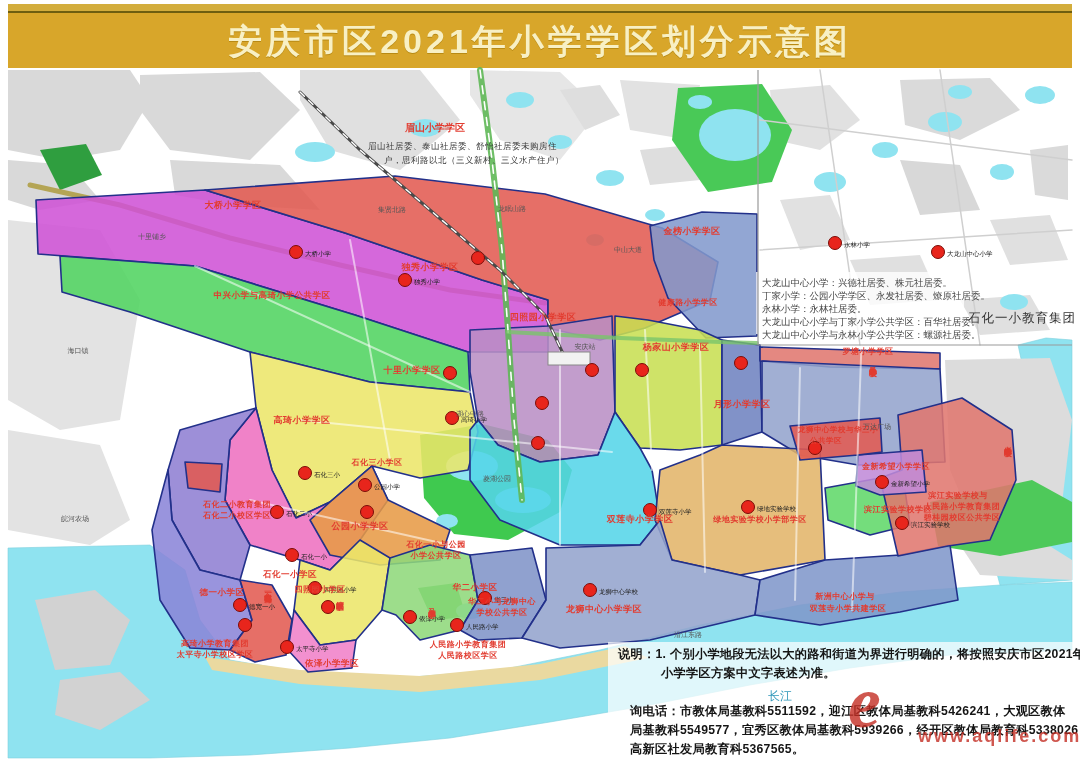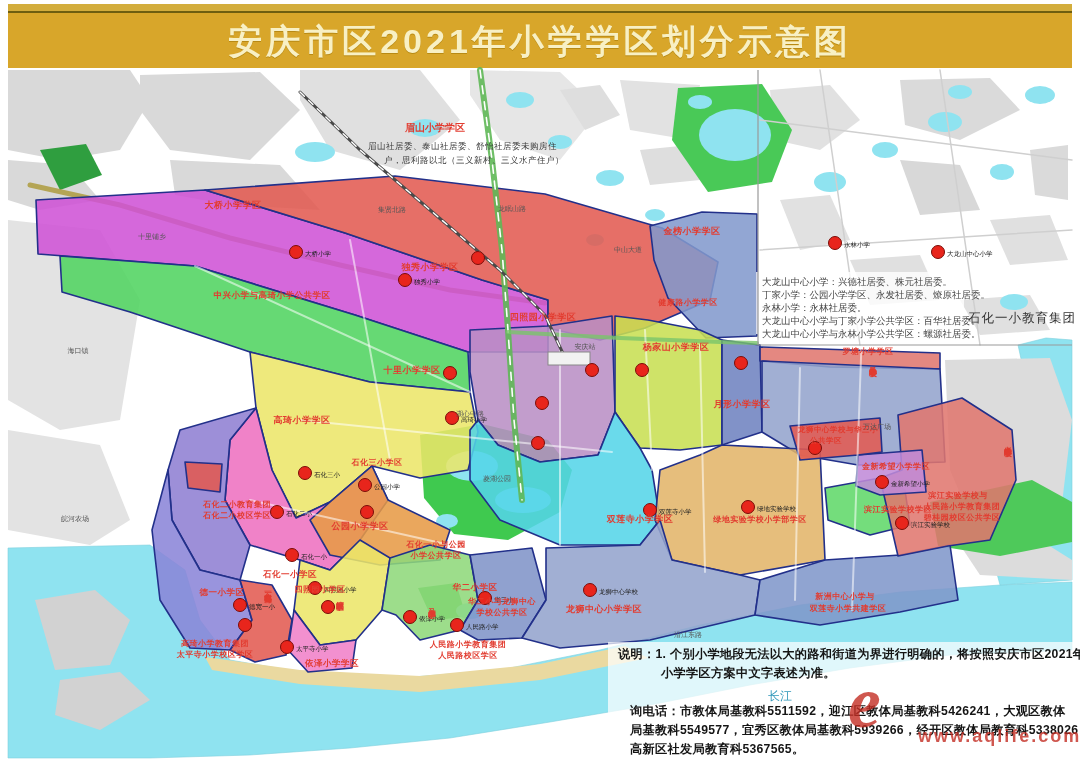--- a/index.html
+++ b/index.html
@@ -8,21 +8,21 @@
   .band-top{position:absolute;left:8px;right:8px;top:4px;height:7px;background:#d3ad3c;}
   .band-line{position:absolute;left:8px;right:8px;top:11px;height:2px;background:#6e5e10;}
   .title-bar{position:absolute;left:8px;right:8px;top:13px;height:55px;background:#d8a62a;}
   .title{position:absolute;left:0;right:0;top:0;height:40px;line-height:57px;text-align:center;
          font-size:34px;font-weight:bold;letter-spacing:4px;color:#f8f0c4;
          text-shadow:0 1px 0 #b88a14;}
   #map-svg{position:absolute;left:0;top:0;}
   .abs{position:absolute;white-space:nowrap;}
   .meishan-title{color:#e23c30;font-weight:bold;font-size:10px;}
   .meishan-line{color:#3a3a3a;font-size:8.5px;letter-spacing:.5px;}
-  .inset-note{color:#444;font-size:9.5px;line-height:13px;font-family:Liberation Serif, serif;}
+  .inset-note{color:#444;font-size:9.5px;line-height:13px;}
   .inset-caption{color:#333;font-size:12.5px;letter-spacing:1px;}
   .note-line{color:#151515;font-size:12.2px;font-weight:bold;letter-spacing:.3px;}
   .wm{color:rgba(195,45,35,.8);}
   .wm-logo{font-family:"Liberation Serif","DejaVu Serif",serif;font-style:italic;font-weight:bold;
            font-size:74px;line-height:60px;}
   .wm-brand{font-size:21px;font-weight:bold;letter-spacing:2px;}
   .wm-url{font-size:18px;font-weight:bold;letter-spacing:2px;}
 </style>
 </head>
 <body>

